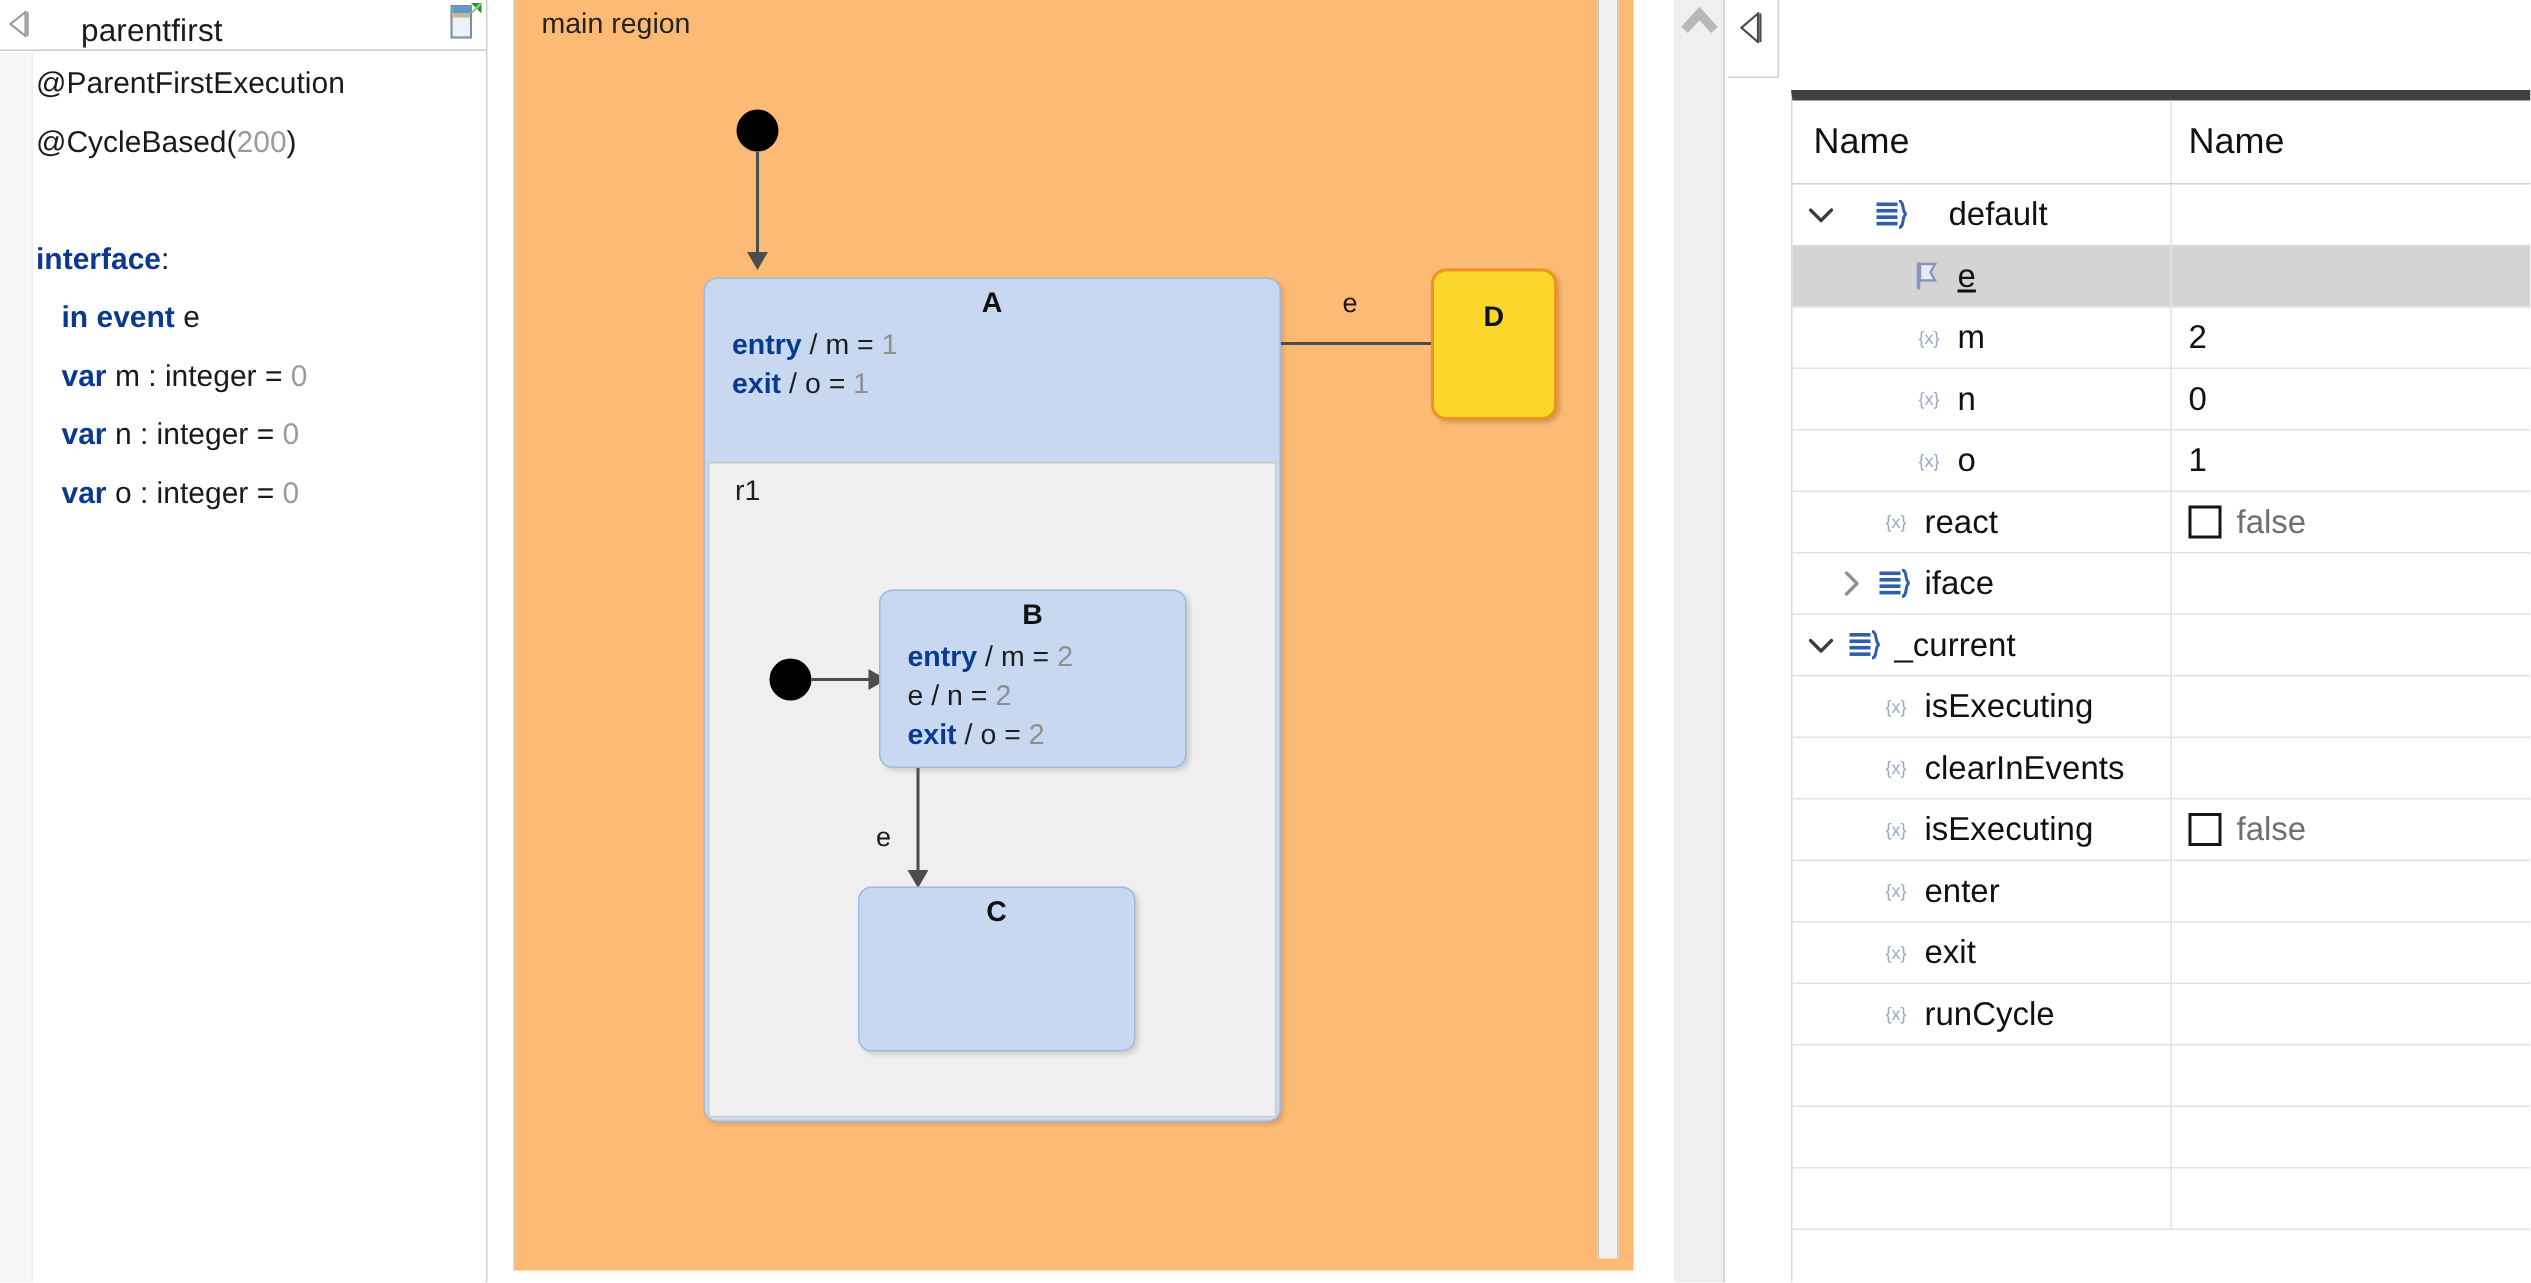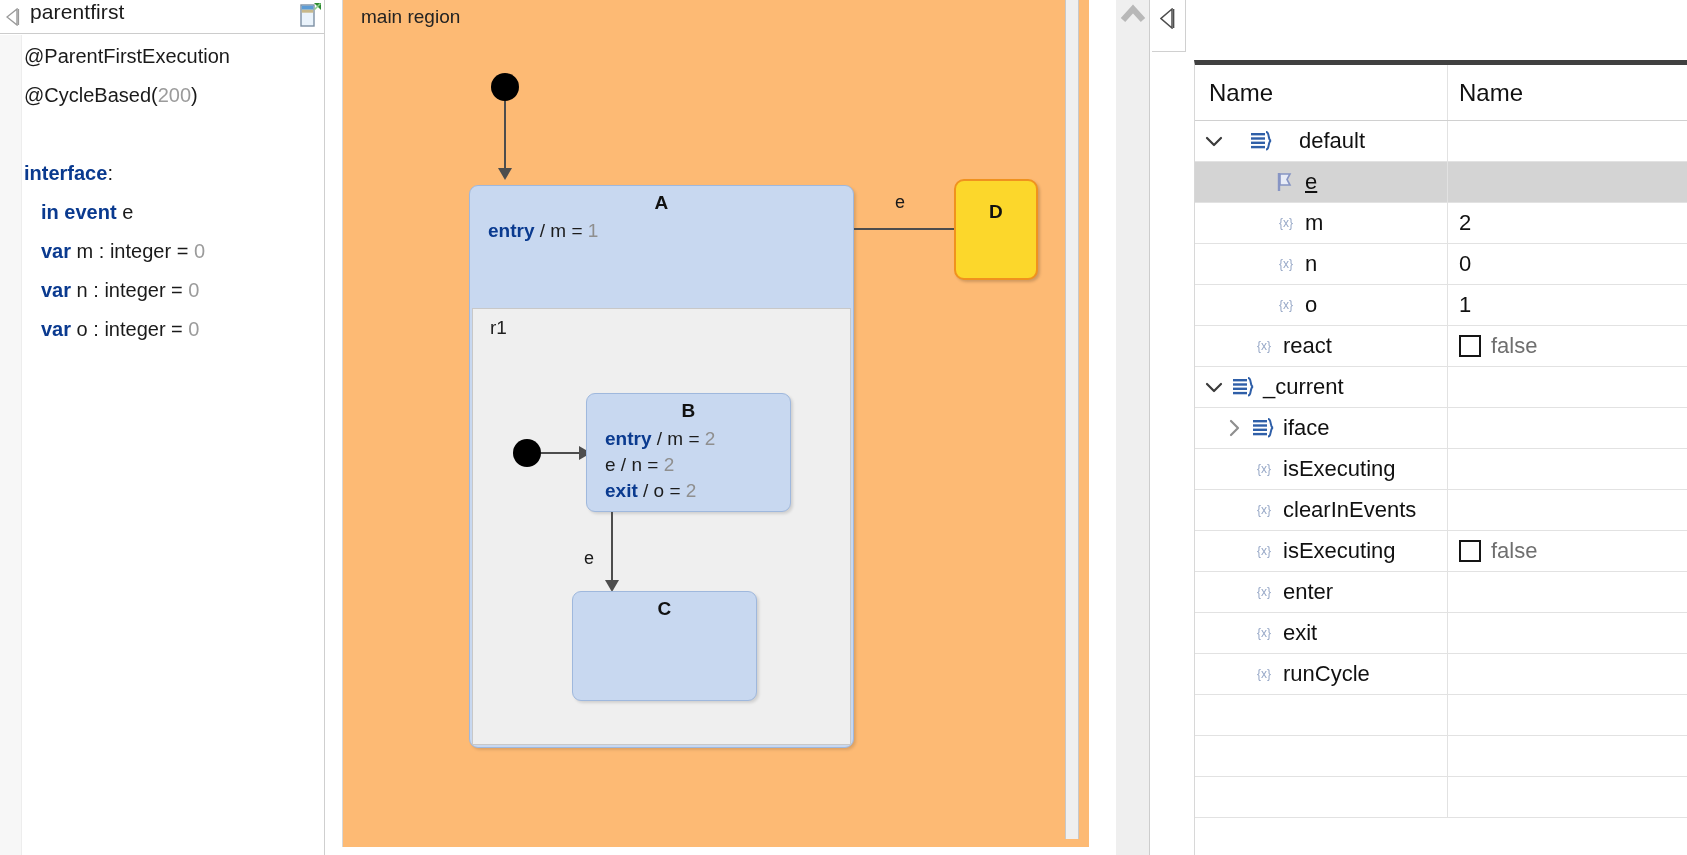--- a/index.html
+++ b/index.html
@@ -15,21 +15,21 @@
   
   #editor-pane {
     position: absolute; left: 0; top: 0; width: 325px; height: 855px;
     background: #ffffff;
     border-right: 1px solid #cfcfcf;
   }
   #editor-header {
     position: relative; height: 34px; width: 100%;
     background: #ffffff;
     border-bottom: 1px solid #cccccc;
-    display: flex; align-items: flex-start;
+    display: flex; align-items: flex-end; gap: 24px;
   }
   #editor-collapse-arrow {
     width: 26px; height: 34px; display: flex; align-items: center; justify-content: center;
     color: #9a9a9a;
   }
   #editor-title {
     font-size: 21px; color: #1a1a1a; letter-spacing: .1px;
     padding-left: 4px; flex: 1;
   }
   #editor-header-icon {
@@ -154,21 +154,21 @@
   
   #vars-pane {
     position: absolute; left: 1186px; top: 0; width: 501px; height: 855px;
     background: #ffffff;
   }
   #vars-top-blank {
     position: absolute; left: 0; top: 0; right: 0; height: 60px; background: #ffffff;
   }
   #vars-table {
     position: absolute; left: 8px; top: 60px; right: 0; bottom: 0;
-    border-top: 5px solid #404040;
+    border-top: 7px solid #404040;
     border-left: 1px solid #d8d8d8;
   }
   .vrow {
     display: flex; height: 41px; align-items: center;
     border-bottom: 1px solid #e2e2e2;
   }
   .vrow.header { border-bottom: 1px solid #d0d0d0; height: 56px; }
   .vrow.selected { background: #d4d4d4; }
   .vname {
     width: 253px; height: 100%; display: flex; align-items: center;
@@ -236,20 +236,21 @@
       <div id="region-label">main region</div>
 
       <div class="init-node" style="left:148px; top:73px; width:28px; height:28px;"></div>
       <div class="conn-v" style="left:161px; top:101px; height:70px;"></div>
       <div class="arrow-down" style="left:155px; top:168px;"></div>
 
       <div class="state" id="state-A" style="left:126px; top:185px; width:385px; height:563px;">
         <div class="state-name">A</div>
         <div class="state-body">
           <div><span class="kw">entry</span><span> / m = </span><span class="num">1</span></div>
+          <div><span class="kw">exit</span><span> / o = </span><span class="num">1</span></div>
         </div>
 
         <div id="region-r1">
           <div id="region-r1-label">r1</div>
 
           <div class="init-node" style="left:40px; top:130px; width:28px; height:28px;"></div>
           <div class="conn-h" style="left:68px; top:143px; width:43px;"></div>
           <div class="arrow-right" style="left:106px; top:137px;"></div>
 
           <div class="state" id="state-B" style="left:113px; top:84px; width:205px; height:119px;">
@@ -391,56 +392,56 @@
                 </svg>
               </span>
               <span class="lbl">react</span>
             </div>
             <div class="vval">
               <span class="bool-box"></span>
               <span class="bool-text">false</span>
             </div>
           </div>
           <div class="vrow">
-            <div class="vname" style="padding-left: 6px;">
+            <div class="vname" style="padding-left: 26px;">
               <span class="twisty">
-                <svg width="20" height="14" viewBox="0 0 20 14">
-                  <polyline points="3,4 10,11 17,4" fill="none" stroke="#3b3b3b" stroke-width="2.2" stroke-linecap="round" stroke-linejoin="round"></polyline>
+                <svg width="14" height="20" viewBox="0 0 14 20">
+                  <polyline points="4,3 11,10 4,17" fill="none" stroke="#8f8f8f" stroke-width="2.2" stroke-linecap="round" stroke-linejoin="round"></polyline>
                 </svg>
               </span>
               <span class="icon-slot">
                 <svg width="24" height="20" viewBox="0 0 24 20">
                   <rect x="1" y="2" width="14" height="2.4" fill="#2f5fa8"></rect>
                   <rect x="1" y="6.3" width="14" height="2.4" fill="#2f5fa8"></rect>
                   <rect x="1" y="10.6" width="14" height="2.4" fill="#2f5fa8"></rect>
                   <rect x="1" y="14.9" width="14" height="2.4" fill="#2f5fa8"></rect>
                   <path d="M16,1 C20,1 17.5,9 21,9.7 C17.5,10.4 20,18.6 16,18.6" fill="none" stroke="#2f5fa8" stroke-width="2"></path>
                 </svg>
               </span>
-              <span class="lbl">_current</span>
-            </div>
-            <div class="vval"></div>
-          </div>
-          <div class="vrow">
-            <div class="vname" style="padding-left: 26px;">
+              <span class="lbl">iface</span>
+            </div>
+            <div class="vval"></div>
+          </div>
+          <div class="vrow">
+            <div class="vname" style="padding-left: 6px;">
               <span class="twisty">
-                <svg width="14" height="20" viewBox="0 0 14 20">
-                  <polyline points="4,3 11,10 4,17" fill="none" stroke="#8f8f8f" stroke-width="2.2" stroke-linecap="round" stroke-linejoin="round"></polyline>
+                <svg width="20" height="14" viewBox="0 0 20 14">
+                  <polyline points="3,4 10,11 17,4" fill="none" stroke="#3b3b3b" stroke-width="2.2" stroke-linecap="round" stroke-linejoin="round"></polyline>
                 </svg>
               </span>
               <span class="icon-slot">
                 <svg width="24" height="20" viewBox="0 0 24 20">
                   <rect x="1" y="2" width="14" height="2.4" fill="#2f5fa8"></rect>
                   <rect x="1" y="6.3" width="14" height="2.4" fill="#2f5fa8"></rect>
                   <rect x="1" y="10.6" width="14" height="2.4" fill="#2f5fa8"></rect>
                   <rect x="1" y="14.9" width="14" height="2.4" fill="#2f5fa8"></rect>
                   <path d="M16,1 C20,1 17.5,9 21,9.7 C17.5,10.4 20,18.6 16,18.6" fill="none" stroke="#2f5fa8" stroke-width="2"></path>
                 </svg>
               </span>
-              <span class="lbl">iface</span>
+              <span class="lbl">_current</span>
             </div>
             <div class="vval"></div>
           </div>
           <div class="vrow">
             <div class="vname" style="padding-left: 26px;">
               <span class="twisty"></span>
               <span class="icon-slot">
                 <svg width="26" height="18" viewBox="0 0 26 18">
                   <text x="13" y="13" font-family="Liberation Sans, sans-serif" font-size="12" fill="#97a8c7" text-anchor="middle">{x}</text>
                 </svg>

